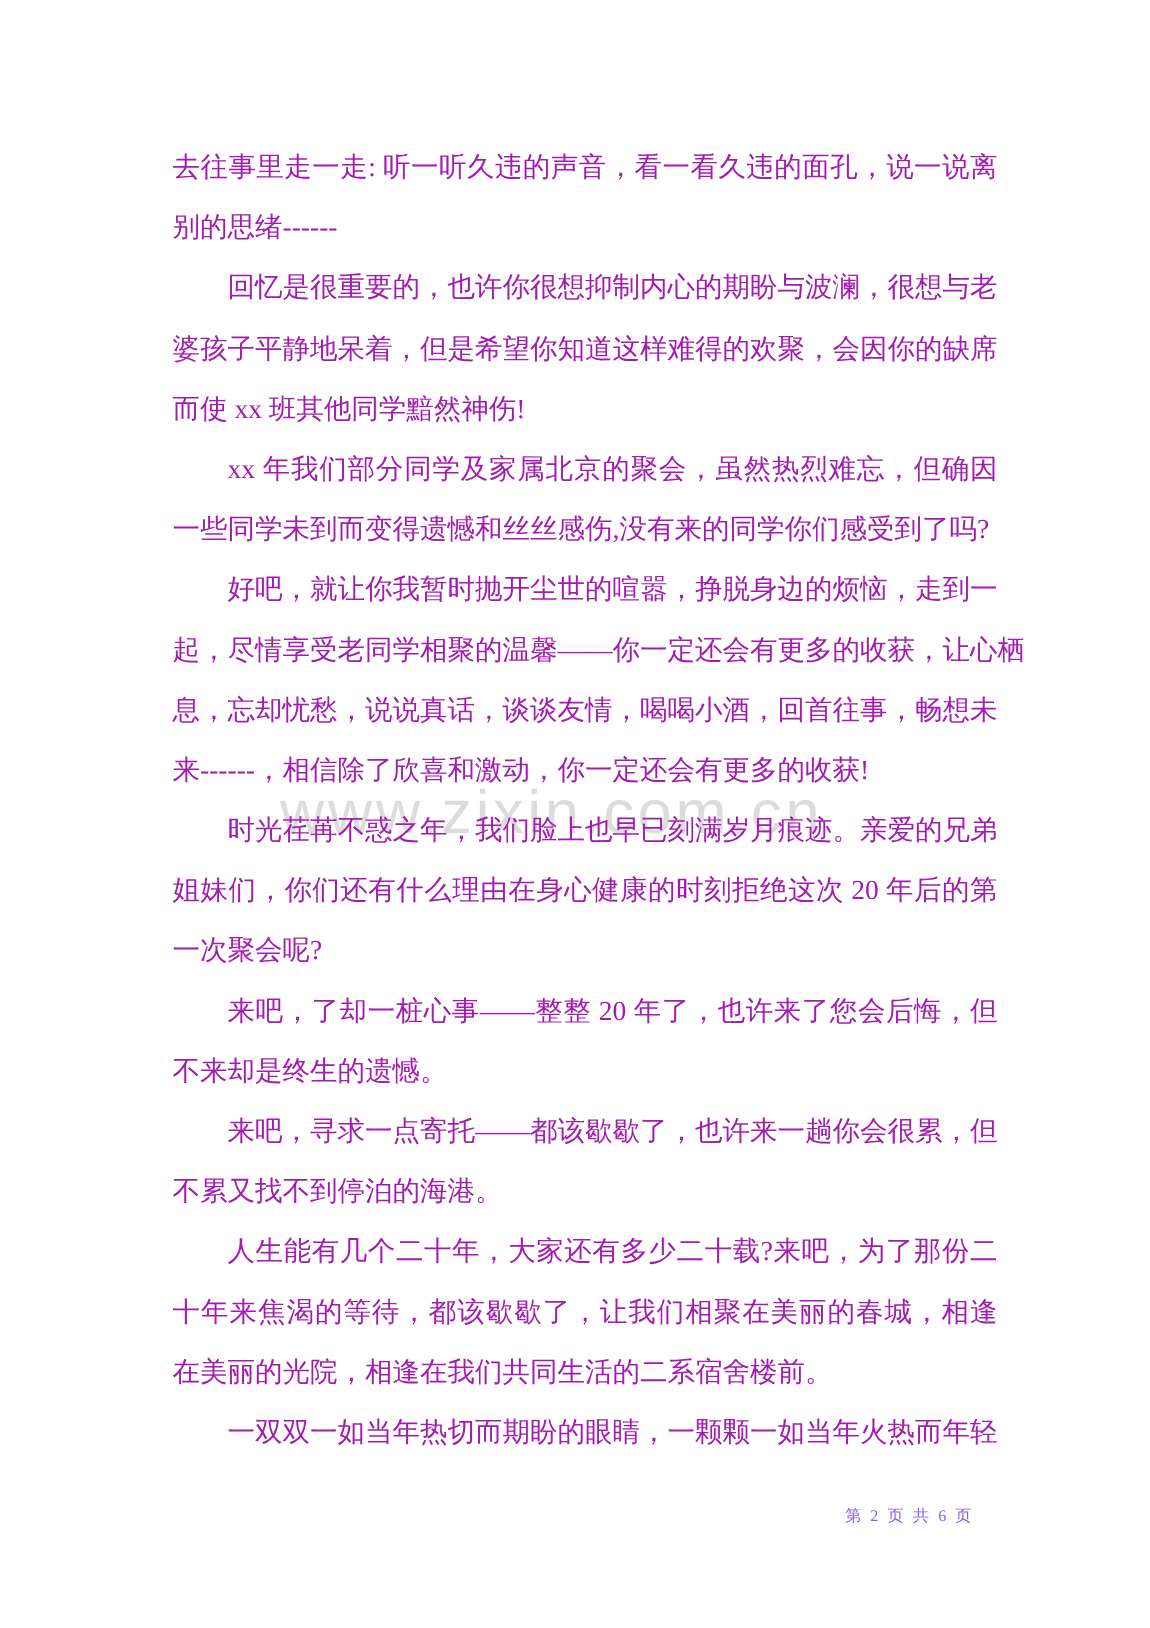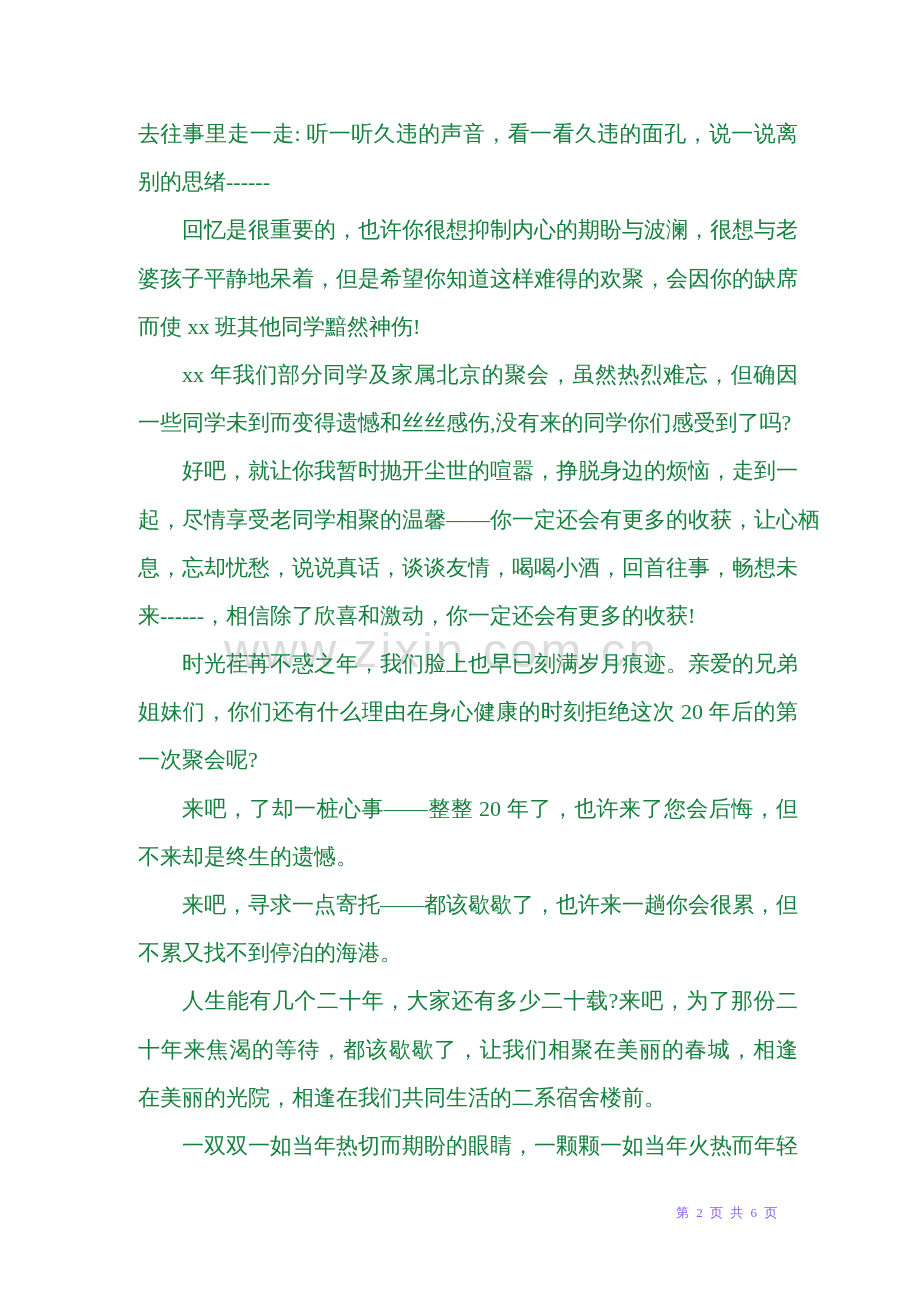--- a/index.html
+++ b/index.html
@@ -26,21 +26,21 @@
     color: #dcdcdc;
     white-space: nowrap;
     user-select: none;
   }
   .content {
     position: absolute;
     left: 138px;
     top: 110px;
     width: 660px;
     z-index: 2;
-    color: #15803d;
+    color: #a21caf;
   }
   .line {
     font-size: 22px;
     height: 48.2px;
     line-height: 48.2px;
     white-space: nowrap;
     overflow: visible;
   }
   .line.full {
     text-align: justify;

